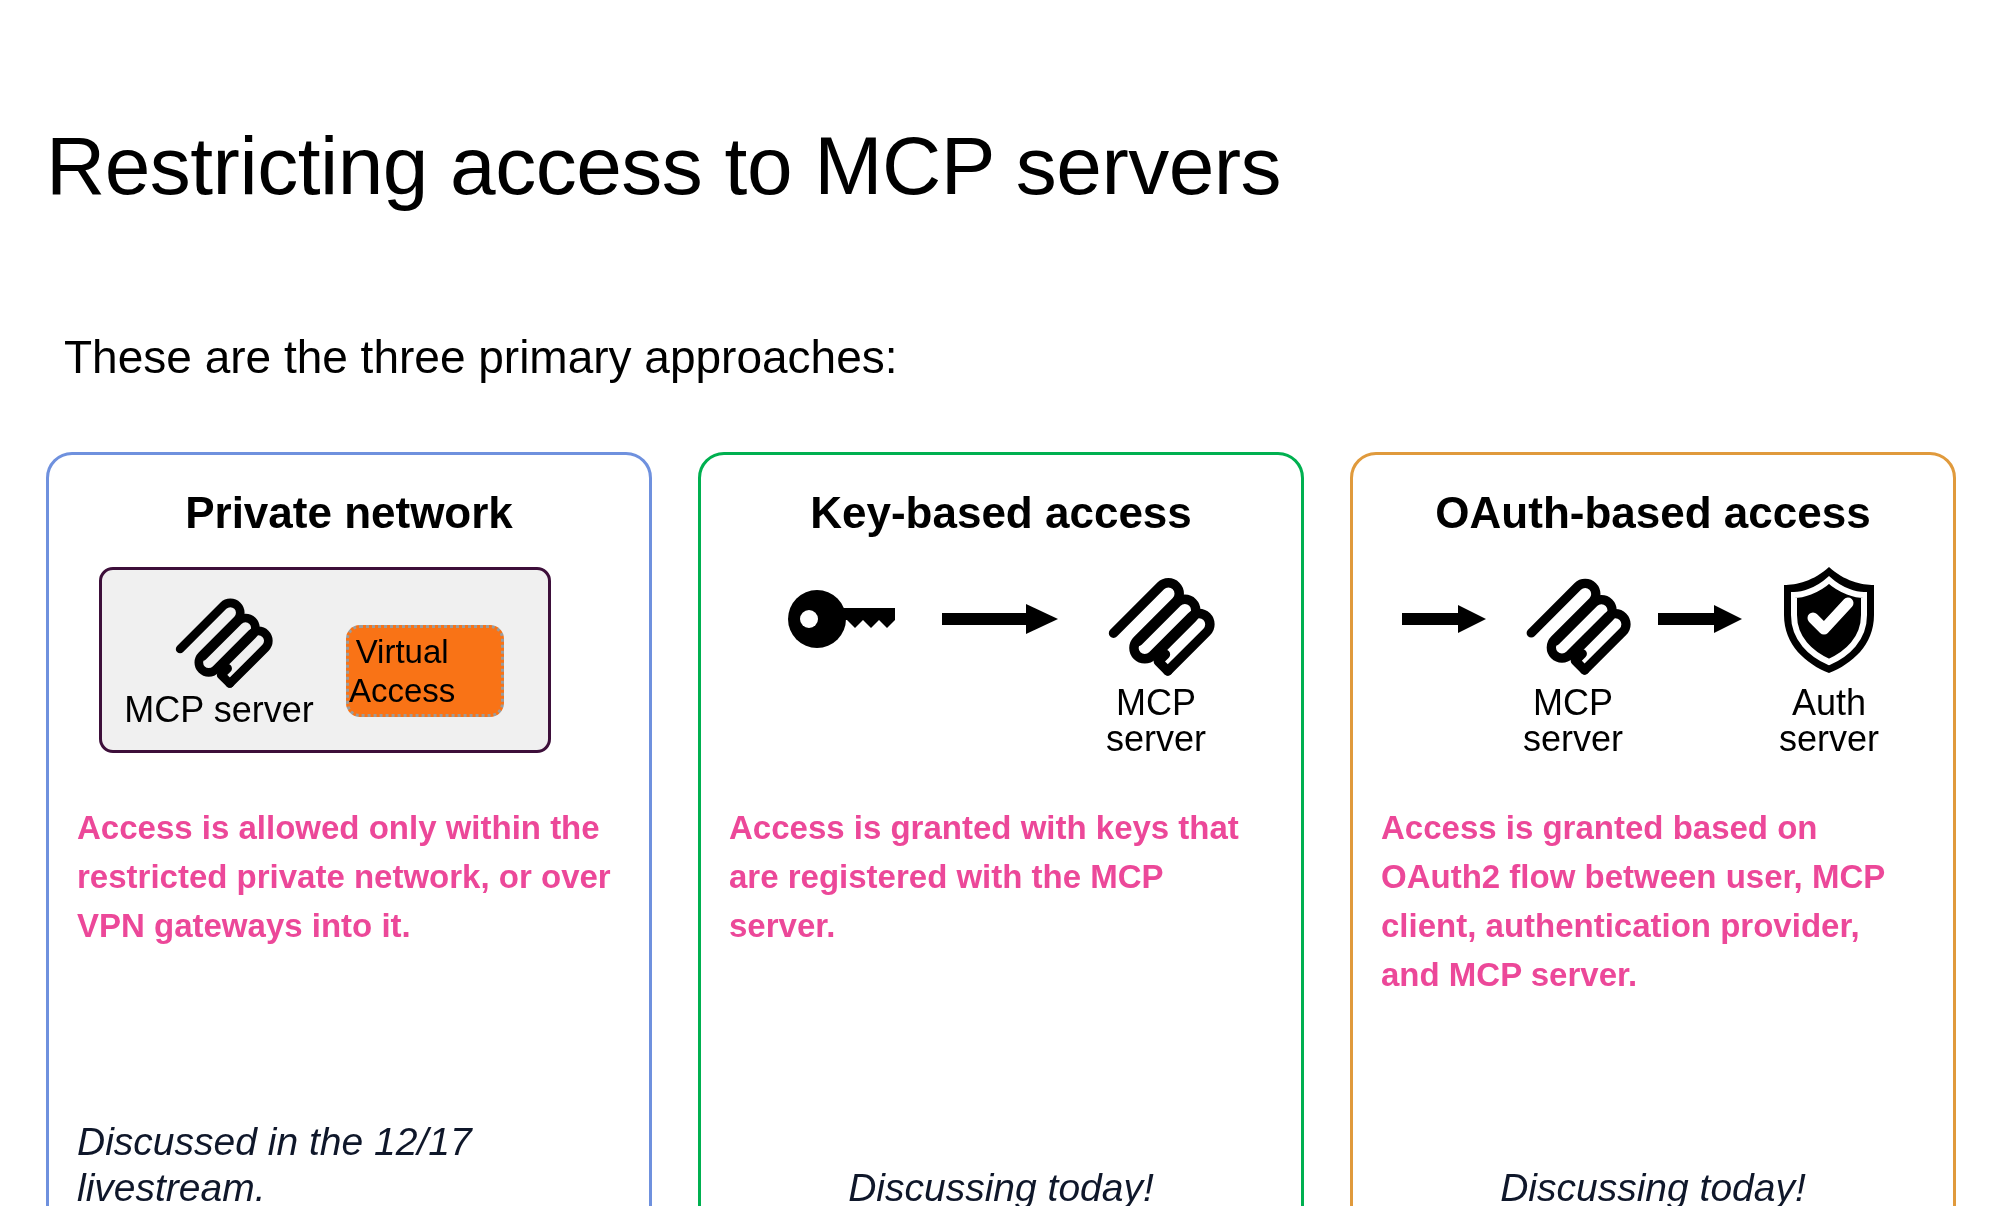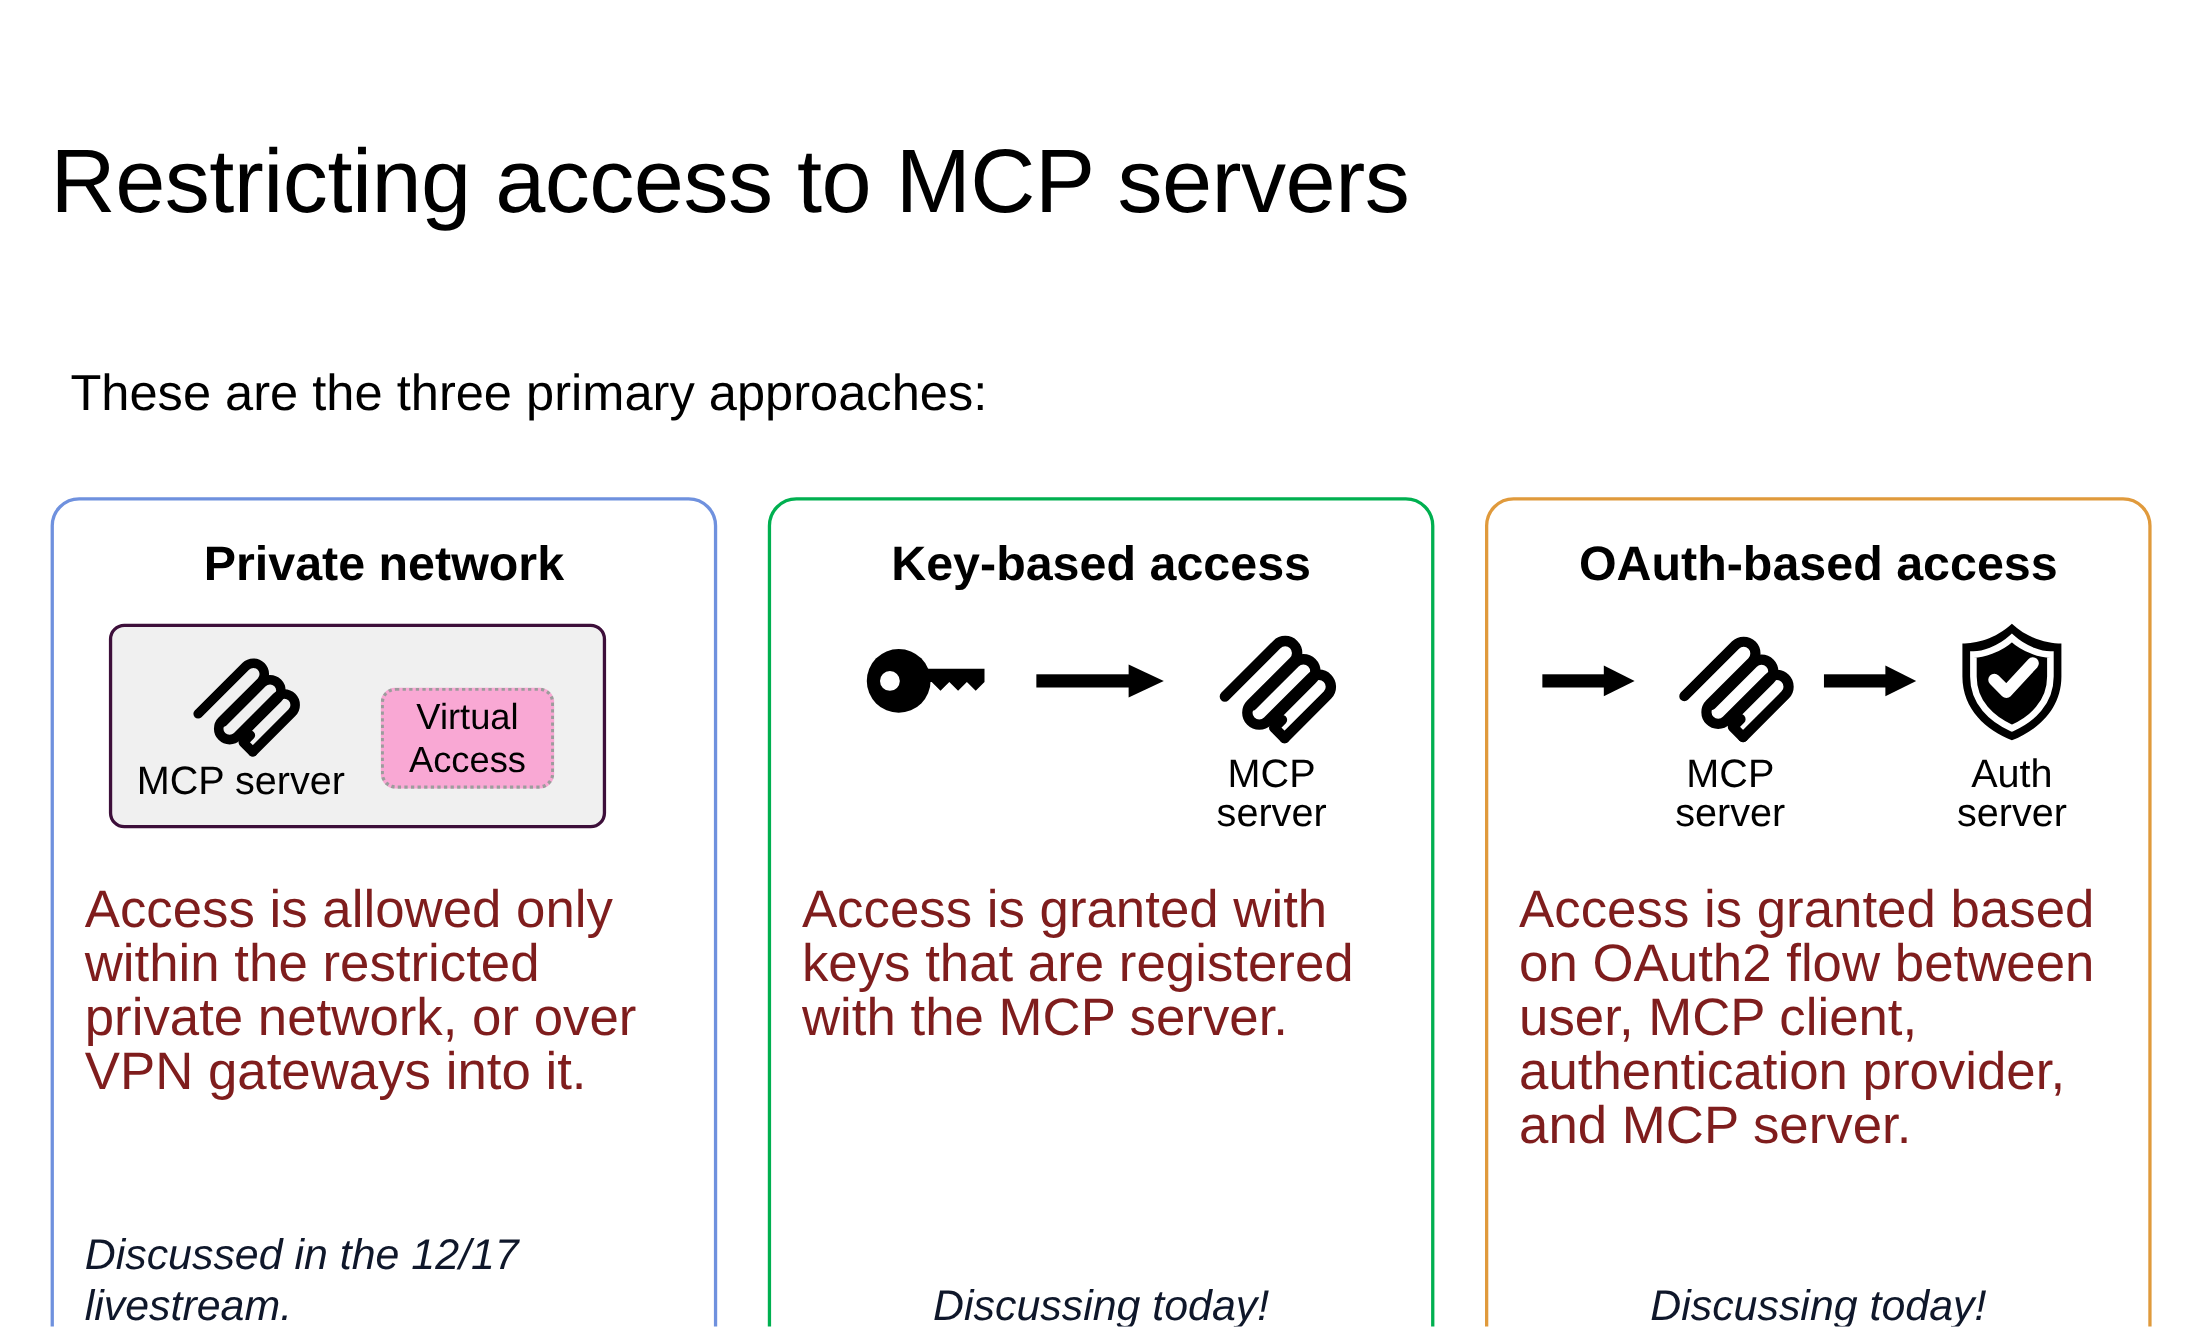--- a/index.html
+++ b/index.html
@@ -116,24 +116,23 @@
   .vnet-mcp .icon-wrap { height: 108px; display: flex; align-items: center; justify-content: center; }
   .vnet-label {
     position: absolute;
     left: 244px;
     top: 55px;
     width: 158px;
     height: 92px;
     box-sizing: border-box;
     border: 3px dotted #9c9c9c;
     border-radius: 14px;
-    background: #f9a8d4;
+    background: #f97316;
     display: flex;
     align-items: center;
-    justify-content: center;
     text-align: center;
     font-size: 33px;
     line-height: 39px;
     color: #000000;
   }
 
   
   .flow {
     position: absolute;
     left: 0;
@@ -173,23 +172,24 @@
     color: #000000;
     margin-top: 2px;
   }
 
   
   .card-body {
     position: absolute;
     left: 28px;
     right: 28px;
     top: 348px;
-    font-size: 48px;
+    font-size: 33px;
     line-height: 49px;
-    color: #7f1d1d;
+    color: #ec4899;
+    font-weight: bold;
   }
   .card-note {
     position: absolute;
     left: 28px;
     right: 28px;
     bottom: 30px;
     font-size: 39px;
     line-height: 46px;
     font-style: italic;
     color: #0f172a;

